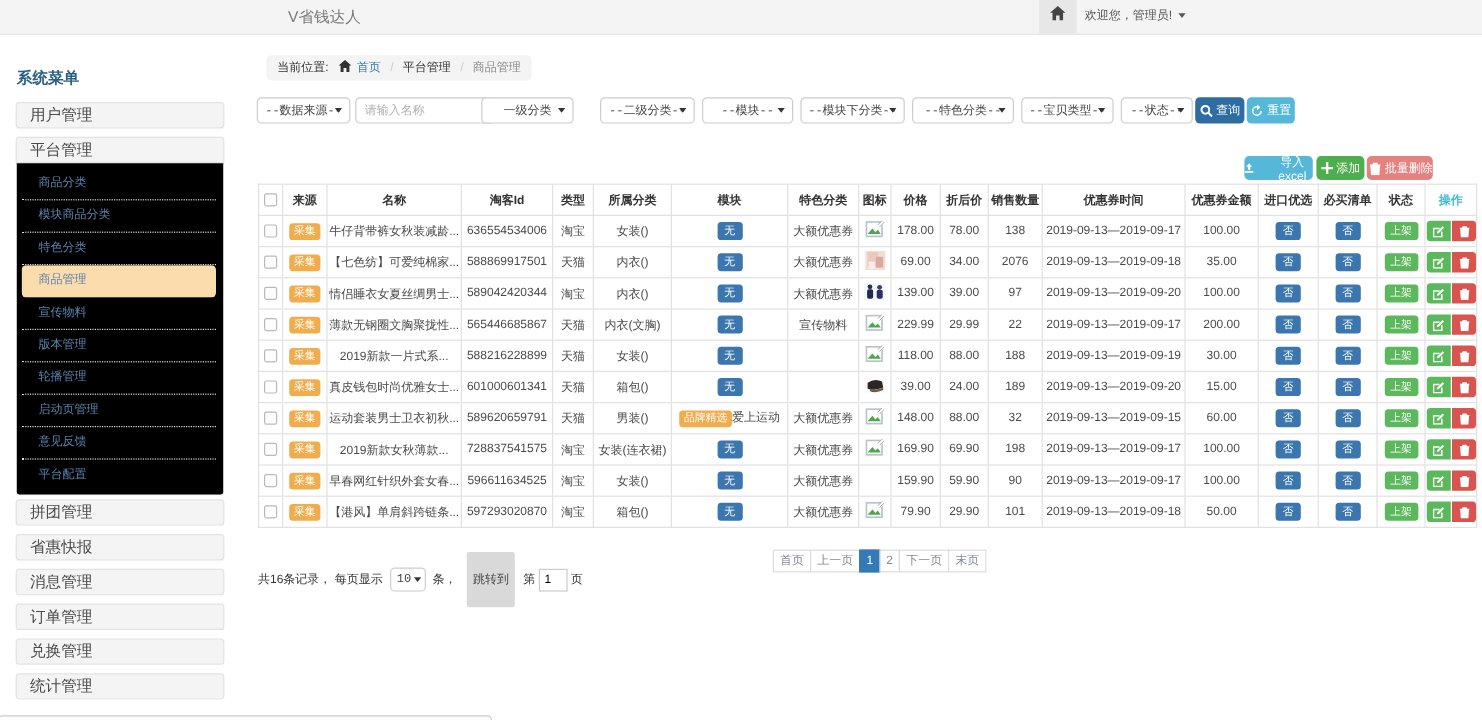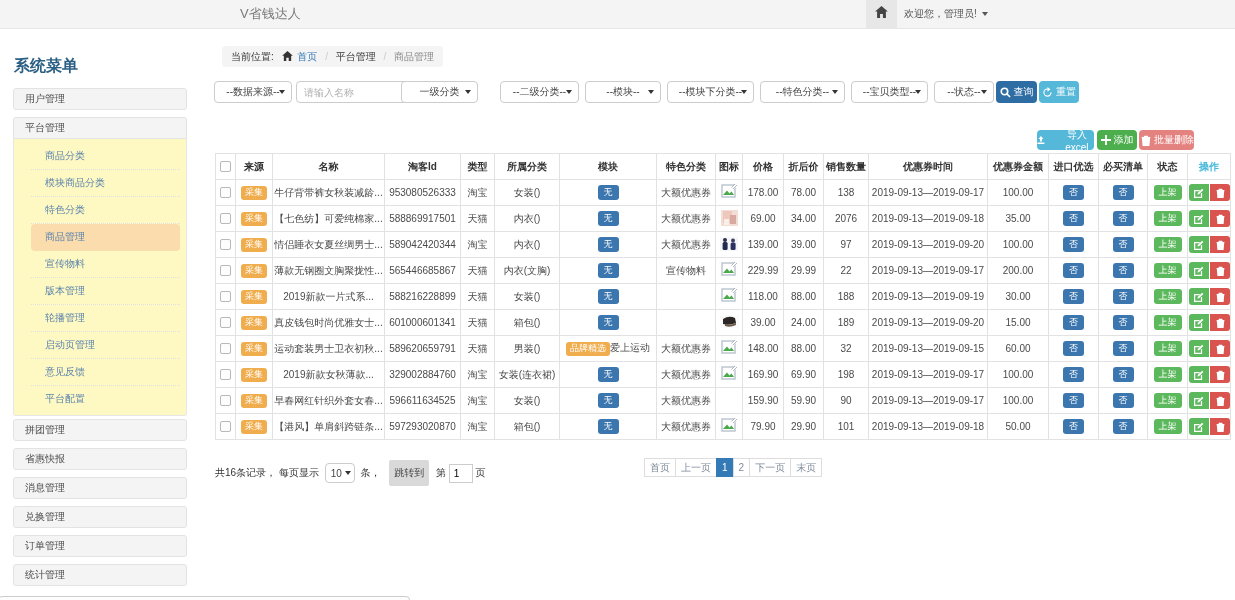--- a/index.html
+++ b/index.html
@@ -15,45 +15,45 @@
 .topbar .home-box { position:absolute; left:866px; top:0; width:31px; height:28px;
   background:#e7e7e7; text-align:center; line-height:30px; }
 .topbar .welcome { position:absolute; left:904px; top:0; line-height:28px;
   color:#555; font-size:10px; }
 .topbar .caret { display:inline-block; margin-left:5px; width:0; height:0;
   border-left:3.5px solid transparent; border-right:3.5px solid transparent;
   border-top:4px solid #555; vertical-align:1px; }
 
 
 .sidebar { position:absolute; left:13px; top:52px; width:174px; }
-.sidebar .menu-title { font-size:16px; font-weight:bold; color:#2b5f84;
+.sidebar .menu-title { font-size:13px; font-weight:bold; color:#2b5f84;
   padding:4px 1px 11px 1px; }
 .acc-item { background:#f4f4f4; border:1px solid #e3e3e3; border-radius:3px;
   margin-bottom:7px; height:22px; line-height:20px; padding:0 11px; color:#4a4a4a;
-  font-size:10px; cursor:pointer; }
+  font-size:13px; cursor:pointer; }
 .acc-item.open { margin-bottom:0; border-radius:3px 3px 0 0; }
-.submenu { background:#fef9c3; border:1px solid #e7e7e7; border-top:none;
-  border-radius:0 0 3px 3px; margin-bottom:3px; padding:4px 6px 2px 17px; }
+.submenu { background:#000000; border:1px solid #e7e7e7; border-top:none;
+  border-radius:0 0 3px 3px; margin-bottom:3px; padding:4px 6px 2px 4px; }
 .submenu .sub-item { display:block; height:27px; line-height:26px; padding:0 14px;
   color:#5b83ad; border-bottom:1px dotted #e0e0e0; font-size:10px; cursor:pointer;
   text-decoration:none; }
 .submenu .sub-item:last-child { border-bottom:none; }
 .submenu .sub-item.active { background:#fbdcad; border-radius:4px; border-bottom-color:transparent; }
 
 
 .main { position:absolute; left:215px; top:40px; width:1015px; }
 .breadcrumb { position:absolute; left:7px; top:6px; height:21px; background:#f4f4f4;
   border-radius:4px; padding:0 9px; line-height:21px; color:#333; font-size:10px; white-space:nowrap; }
 .breadcrumb a { color:#337ab7; text-decoration:none; cursor:pointer; }
 .breadcrumb .sep { color:#ccc; margin:0 5px; }
 .breadcrumb .cur { color:#8a8a8a; }
 
 
 .filters { position:absolute; left:0; top:41px; width:1015px; height:22px; }
-.sel-wrap { position:absolute; top:0; height:22px; }
+.sel-wrap { position:absolute; top:0; height:22px;font-family:Liberation Mono, monospace; }
 .sel-wrap .sel { width:100%; height:22px; border:1px solid #ccc; border-radius:4px;
   background:#fff; font-size:10px; color:#444; display:flex; align-items:center;
   justify-content:center; cursor:pointer; }
 .sel-wrap .arr { position:absolute; right:7px; top:9px; width:0; height:0;
   border-left:3.5px solid transparent; border-right:3.5px solid transparent;
   border-top:4.5px solid #333; }
 .filters input.ctl { position:absolute; top:0; height:22px; border:1px solid #ccc;
   border-radius:4px; background:#fff; font-size:10px; color:#555; padding:0 7px; }
 .filters input.ctl::placeholder { color:#b0b0b0; }
 .btn { display:inline-flex; align-items:center; justify-content:center; gap:3px;
@@ -85,21 +85,21 @@
 .opbtn { width:20px; height:17px; display:inline-flex; align-items:center;
   justify-content:center; color:#fff; cursor:pointer; }
 .opbtn.edit { background:#5cb85c; border-radius:3px 0 0 3px; }
 .opbtn.del { background:#d9534f; border-radius:0 3px 3px 0; margin-left:1px; }
 input[type=checkbox] { -webkit-appearance:none; appearance:none; width:11px; height:11px;
   border:1px solid #b9b9b9; border-radius:2px; background:#fdfdfd; vertical-align:middle; margin:0; }
 
 
 .pagerow { position:absolute; left:0; top:415px; width:1015px; height:24px; }
 .pageinfo { position:absolute; left:0; top:5px; color:#333; font-size:10px; }
-.jumpbtn { display:inline-block; background:#d9d9d9; color:#444; padding:6px 5px;
+.jumpbtn { display:inline-block; background:#d9d9d9; color:#444; padding:16px 5px;
   border-radius:2px; margin-left:5px; cursor:pointer; }
 .jumpinput { width:24px; height:19px; border:1px solid #ccc; padding:0 4px;
   font-size:10px; vertical-align:middle; }
 .pager { position:absolute; left:430px; top:3px; display:flex; }
 .pager .pg { padding:0 5px; min-width:15px; height:19px; line-height:18px; text-align:center;
   border:1px solid #ddd; background:#fff; color:#7f8c9a; margin-left:-1px; cursor:pointer;
   font-size:10px; }
 .pager .pg.active { background:#337ab7; border-color:#337ab7; color:#fff; }
 
 
@@ -138,22 +138,22 @@
           <a class="sub-item">宣传物料</a>
           <a class="sub-item">版本管理</a>
           <a class="sub-item">轮播管理</a>
           <a class="sub-item">启动页管理</a>
           <a class="sub-item">意见反馈</a>
           <a class="sub-item">平台配置</a>
         </div>
         <div class="acc-item">拼团管理</div>
         <div class="acc-item">省惠快报</div>
         <div class="acc-item">消息管理</div>
+        <div class="acc-item">订单管理</div>
         <div class="acc-item">兑换管理</div>
-        <div class="acc-item">订单管理</div>
         <div class="acc-item">统计管理</div>
       </div>
   </div>
 
   <div class="main">
     <div class="breadcrumb">
       <span>当前位置:</span>
       <svg width="11" height="10" viewBox="0 0 16 15" fill="#333" style="margin:0 2px 0 5px;vertical-align:-1px">
           <path d="M8 0 L16 7 H13.5 V15 H9.8 V10 H6.2 V15 H2.5 V7 H0 Z"></path>
         </svg>
@@ -277,21 +277,21 @@
             <th>必买清单</th>
             <th>状态</th>
             <th class="op-head">操作</th>
           </tr>
         </thead>
       <tbody id="grid-body">
           <tr>
             <td><input type="checkbox" style=""></td>
             <td><span class="badge badge-org">采集</span></td>
             <td><span>牛仔背带裤女秋装减龄...</span></td>
-            <td>953080526333</td>
+            <td>636554534006</td>
             <td>淘宝</td>
             <td>女装()</td>
             <td><span class="badge badge-blue">无</span></td>
             <td>大额优惠券</td>
             <td><svg width="16" height="15" viewBox="0 0 16 15">
                 <rect x="1" y="1" width="13" height="12" fill="#fff" stroke="#b9c2cc" stroke-width="1.4"></rect>
                 <path d="M2 11 L6 6.5 L8.5 9.5 L10.5 7.5 L13 11 Z" fill="#4aa94a"></path>
                 <path d="M14 0 L16 2 L12 6 L10 4 Z" fill="#fff"></path>
                 <path d="M10.5 3.5 L14.5 -0.5 M12 5 L16 1" stroke="#9aa4ae" stroke-width="0.8"></path>
               </svg></td>
@@ -536,21 +536,21 @@
                   <svg width="9" height="10" viewBox="0 0 14 16" fill="#fff">
                     <path d="M1 4 H13 L12 16 H2 Z M4.5 1 h5 l1 2 h3 v1 H.5 V3 h3 Z"></path>
                   </svg>
                 </span>
               </span></td>
           </tr>
           <tr>
             <td><input type="checkbox" style=""></td>
             <td><span class="badge badge-org">采集</span></td>
             <td><span>2019新款女秋薄款...</span></td>
-            <td>329002884760</td>
+            <td>728837541575</td>
             <td>淘宝</td>
             <td>女装(连衣裙)</td>
             <td><span class="badge badge-blue">无</span></td>
             <td>大额优惠券</td>
             <td><svg width="16" height="15" viewBox="0 0 16 15">
                 <rect x="1" y="1" width="13" height="12" fill="#fff" stroke="#b9c2cc" stroke-width="1.4"></rect>
                 <path d="M2 11 L6 6.5 L8.5 9.5 L10.5 7.5 L13 11 Z" fill="#4aa94a"></path>
                 <path d="M14 0 L16 2 L12 6 L10 4 Z" fill="#fff"></path>
                 <path d="M10.5 3.5 L14.5 -0.5 M12 5 L16 1" stroke="#9aa4ae" stroke-width="0.8"></path>
               </svg></td>

